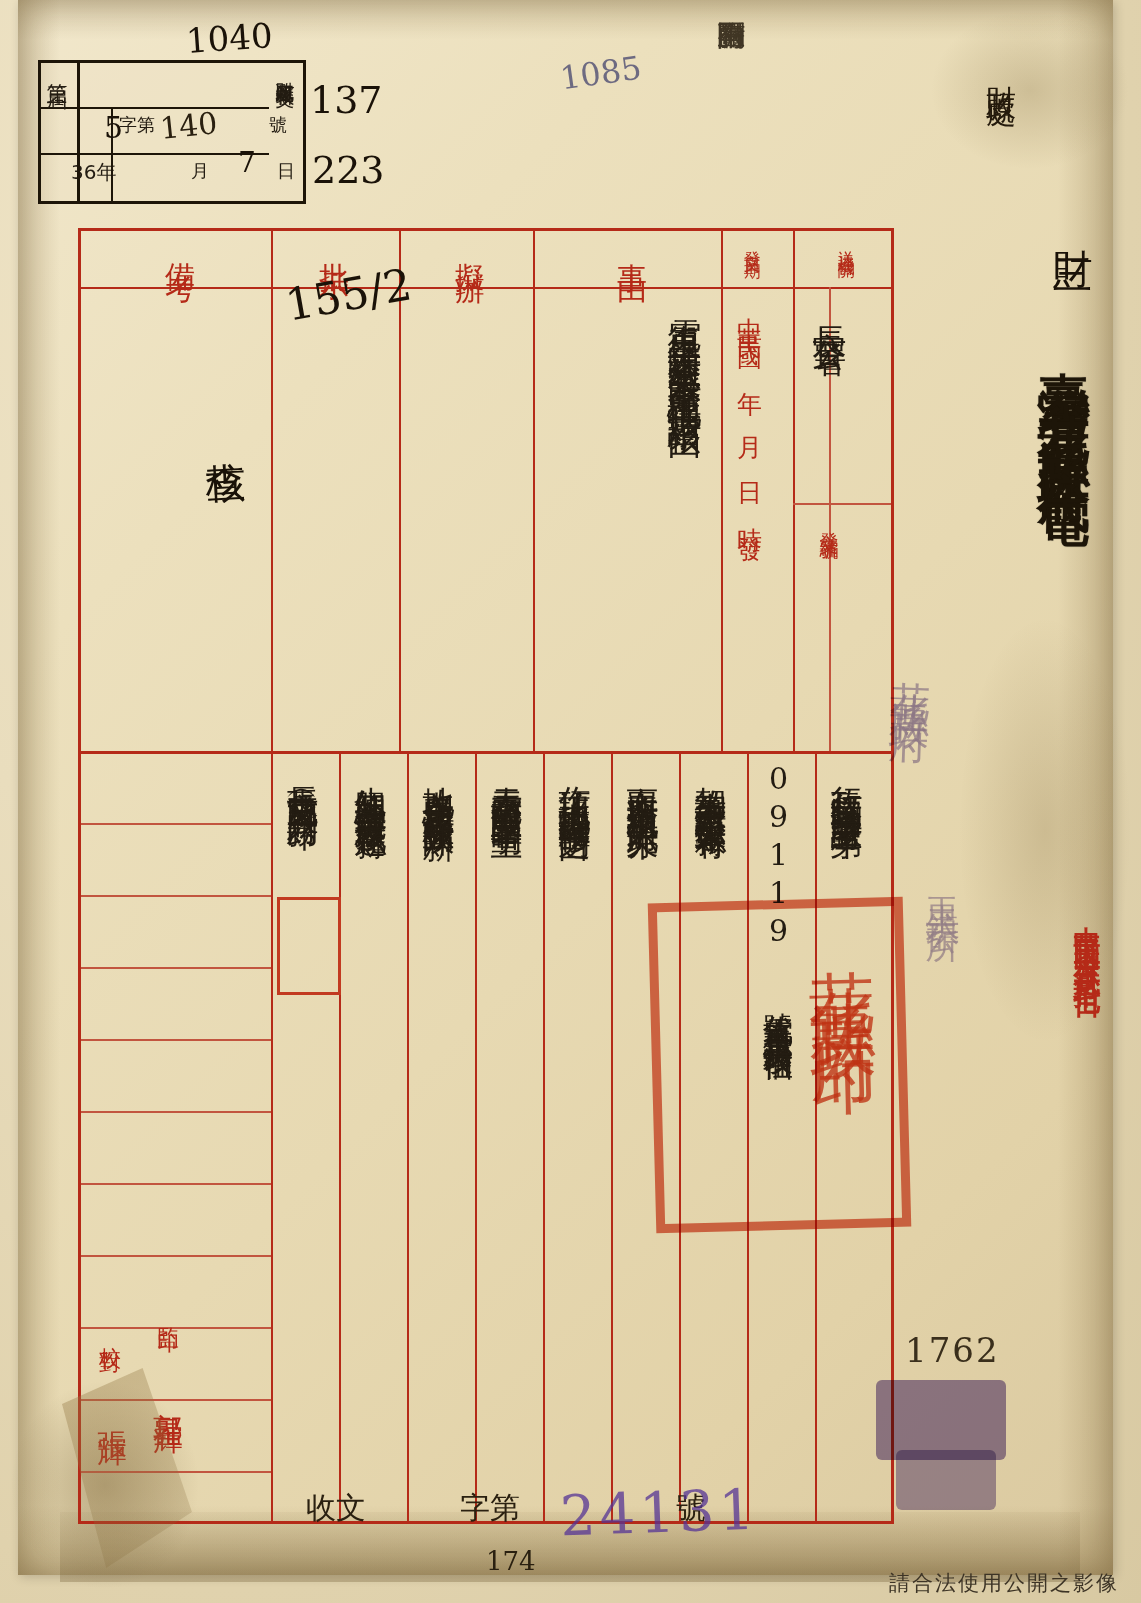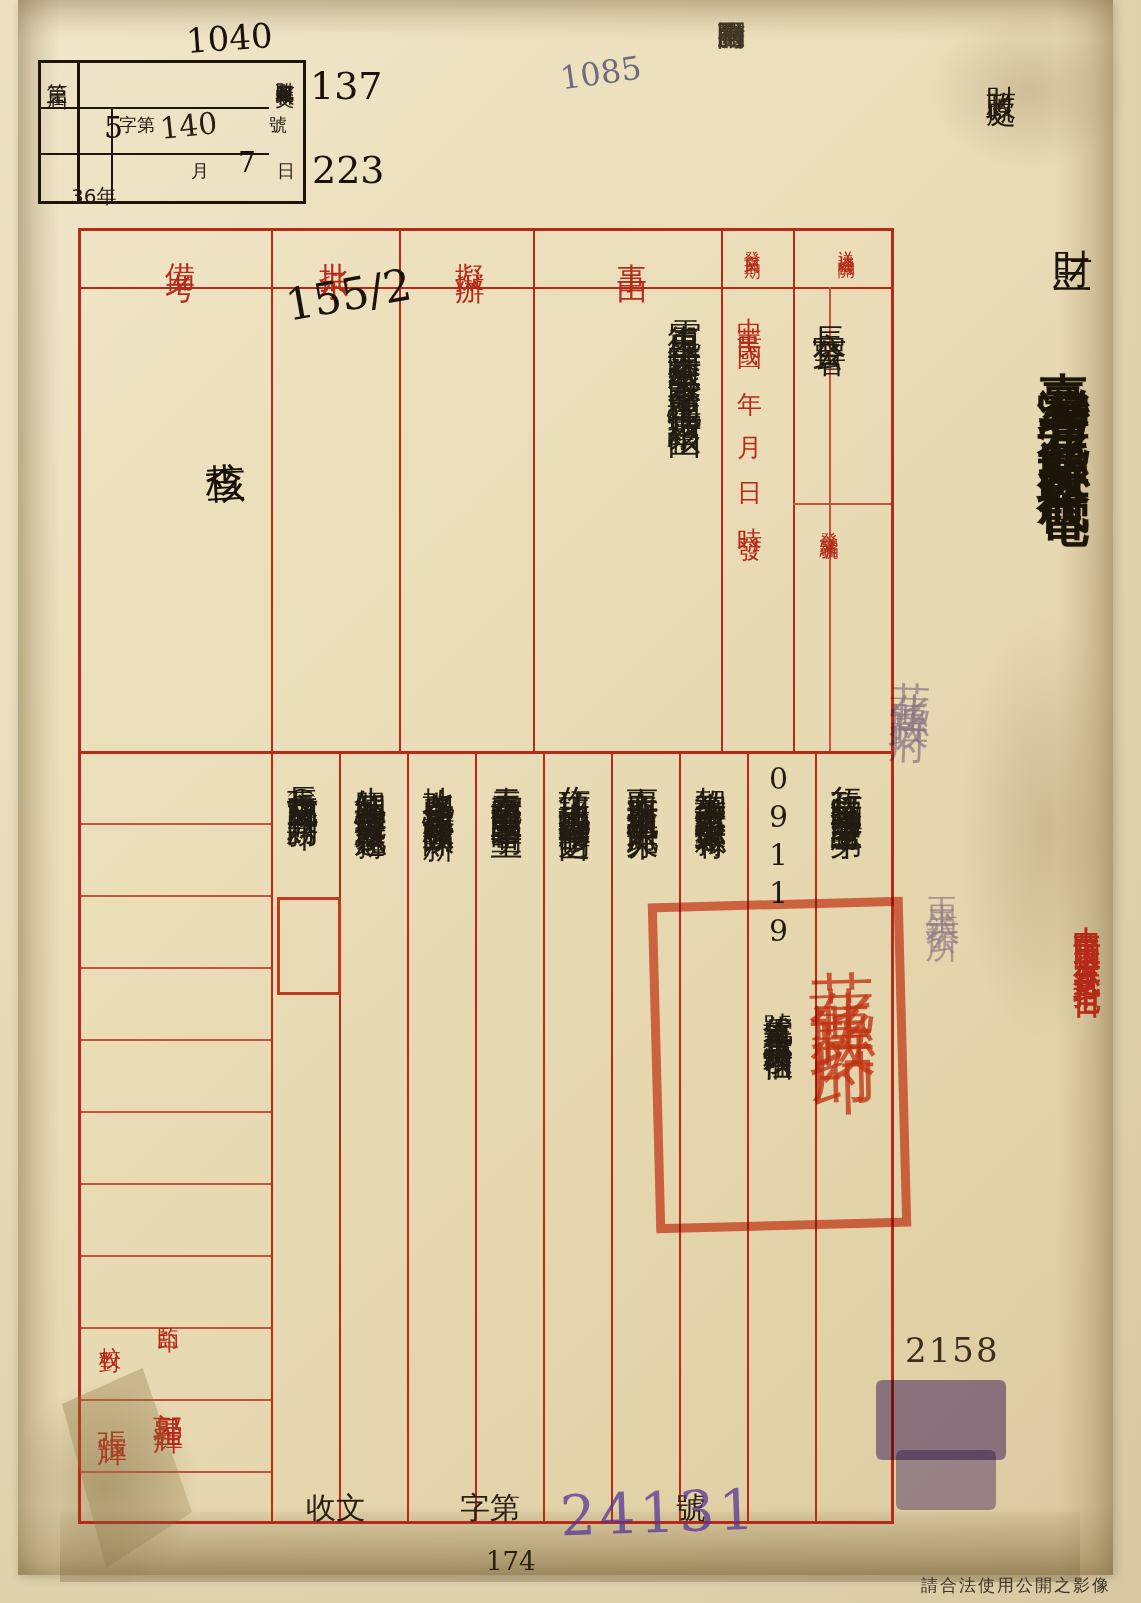--- a/index.html
+++ b/index.html
@@ -61,21 +61,21 @@
     font-size:66px;letter-spacing:16px;
     padding:10px;box-sizing:border-box;
     mix-blend-mode:multiply;
   }
   .purple-seal{
     position:absolute;color:rgba(72,44,140,.72);mix-blend-mode:multiply;
   }
   .hand{font-family:"DejaVu Serif","Liberation Serif",serif;color:#1a1208;}
   .note{position:absolute;color:#1a1208;font-family:"DejaVu Serif","Liberation Serif",serif;}
   .footer-note{
-    position:absolute;right:30px;bottom:6px;color:#3d3426;font-size:17px;letter-spacing:2px;
+    position:absolute;right:22px;bottom:6px;color:#3d3426;font-size:21px;letter-spacing:2px;
   }
   .no2158{
     position:absolute;left:905px;top:1330px;color:#3a2f1c;font-size:34px;
     font-family:"DejaVu Serif","Liberation Serif",serif;letter-spacing:2px;
   }
   .bignum{
     position:absolute;left:560px;top:1480px;color:rgba(86,52,150,.75);
     font-size:56px;font-family:"DejaVu Serif","Liberation Serif",serif;letter-spacing:4px;
     transform:rotate(-2deg);
   }
@@ -90,34 +90,34 @@
 
   <div class="stain" style="left:10px;top:1380px;width:190px;height:210px;background:radial-gradient(ellipse,rgba(105,85,45,.34),rgba(105,85,45,0) 70%);"></div>
   <div class="stain" style="left:930px;top:10px;width:200px;height:160px;background:radial-gradient(ellipse,rgba(120,98,52,.25),rgba(120,98,52,0) 70%);"></div>
   <div class="stain" style="left:960px;top:620px;width:170px;height:420px;background:radial-gradient(ellipse,rgba(118,95,50,.22),rgba(118,95,50,0) 72%);"></div>
   <div class="stain" style="left:60px;top:1512px;width:1020px;height:70px;border-radius:0;background:linear-gradient(to bottom,rgba(110,88,46,.05),rgba(110,88,46,.30));"></div>
 
   <div class="stamp-box" style="left:38px;top:60px;width:262px;height:138px;background:rgba(236,225,196,.25);">
     <div class="v blk xs" style="position:absolute;right:4px;top:4px;height:128px;font-size:19px;letter-spacing:1px;">財政處第三科收文</div>
     <div class="blk" style="position:absolute;left:78px;top:50px;font-size:18px;">字第</div>
     <div class="blk" style="position:absolute;left:228px;top:50px;font-size:18px;">號</div>
-    <div class="blk" style="position:absolute;left:30px;top:96px;font-size:20px;margin-top:24px;">36年</div>
+    <div class="blk" style="position:absolute;left:30px;top:96px;font-size:20px;">36年</div>
     <div class="blk" style="position:absolute;left:150px;top:96px;font-size:18px;">月</div>
     <div class="blk" style="position:absolute;left:236px;top:96px;font-size:18px;">日</div>
 
     <div style="position:absolute;left:0;top:44px;width:228px;height:2px;background:#1d1508;"></div>
     <div style="position:absolute;left:0;top:90px;width:228px;height:2px;background:#1d1508;"></div>
     <div style="position:absolute;left:70px;top:44px;width:2px;height:94px;background:#1d1508;"></div>
   </div>
 
   <div class="stamp-box" style="left:38px;top:60px;width:36px;height:138px;"></div>
   <div class="v blk" style="position:absolute;left:43px;top:66px;height:124px;font-size:21px;letter-spacing:4px;">第三屆</div>
 
   <div class="note hand" style="left:186px;top:18px;font-size:34px;transform:rotate(-4deg);">1040</div>
-  <div class="note hand" style="left:310px;top:64px;font-size:38px;">137</div>
+  <div class="note hand" style="left:310px;top:78px;font-size:38px;">137</div>
   <div class="note hand" style="left:312px;top:148px;font-size:38px;">223</div>
   <div class="note hand" style="left:160px;top:108px;font-size:30px;color:#2a2010;transform:rotate(-6deg);">140</div>
   <div class="note hand" style="left:238px;top:146px;font-size:28px;">7</div>
   <div class="note hand" style="left:104px;top:110px;font-size:30px;">5</div>
   <div class="note hand" style="left:560px;top:54px;font-size:32px;color:rgba(60,60,105,.72);transform:rotate(-8deg);">1085</div>
   <div class="v note hand" style="left:712px;top:0px;height:160px;font-size:28px;color:#241a0c;opacity:.85;">附呈有關兩張</div>
 
   <div class="v note" style="right:120px;top:62px;height:140px;font-size:30px;letter-spacing:6px;color:#241a0c;">財政處</div>
   <div class="v note" style="right:40px;top:218px;height:120px;font-size:40px;letter-spacing:10px;color:#1a1208;">財三</div>
 
@@ -197,21 +197,21 @@
   </div>
 
   <div class="v bigseal">花蓮縣政府印</div>
 
   <div class="v purple-seal" style="left:880px;top:650px;height:300px;font-size:40px;letter-spacing:10px;transform:rotate(2deg);opacity:.55;">花蓮縣政府</div>
   <div class="purple-seal" style="left:876px;top:1380px;width:130px;height:80px;background:rgba(76,46,140,.55);border-radius:6px;"></div>
   <div class="purple-seal" style="left:896px;top:1450px;width:100px;height:60px;background:rgba(76,46,140,.45);border-radius:6px;"></div>
 
   <div class="v purple-seal" style="left:920px;top:870px;height:260px;font-size:34px;letter-spacing:8px;opacity:.5;">玉里鎮公所</div>
 
-  <div class="no2158">2158</div>
+  <div class="no2158">1762</div>
 
   <div class="note" style="left:306px;top:1488px;font-size:30px;color:#2a2010;">收文</div>
   <div class="note" style="left:460px;top:1488px;font-size:30px;color:#2a2010;">字第</div>
   <div class="note" style="left:676px;top:1488px;font-size:30px;color:#2a2010;">號</div>
   <div class="bignum">24131</div>
   <div class="note hand" style="left:486px;top:1546px;font-size:26px;color:#2a2010;">174</div>
 
   <div style="position:absolute;left:62px;top:1368px;width:130px;height:200px;
               background:linear-gradient(135deg,rgba(150,122,70,.40),rgba(120,96,50,.18));
               clip-path:polygon(0 18%,62% 0,100% 72%,34% 100%);"></div>

